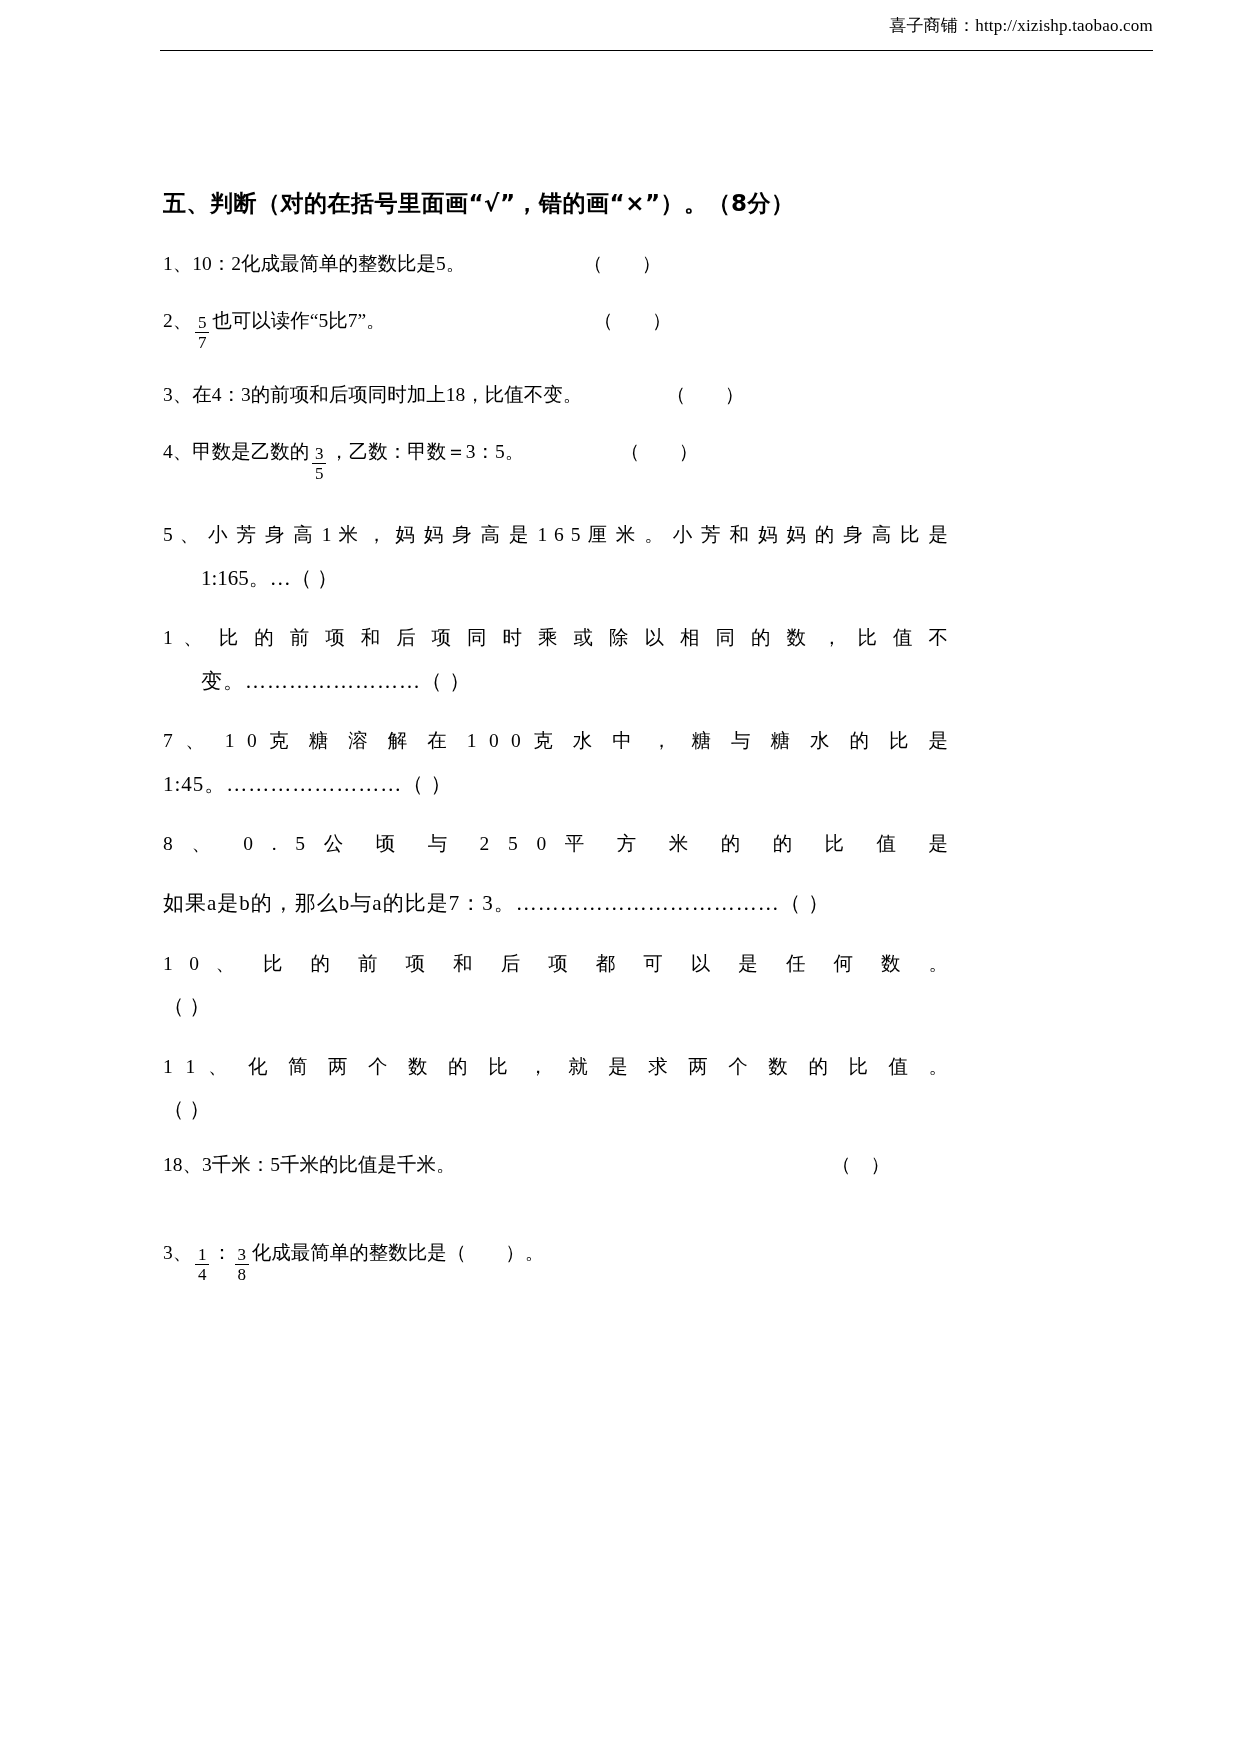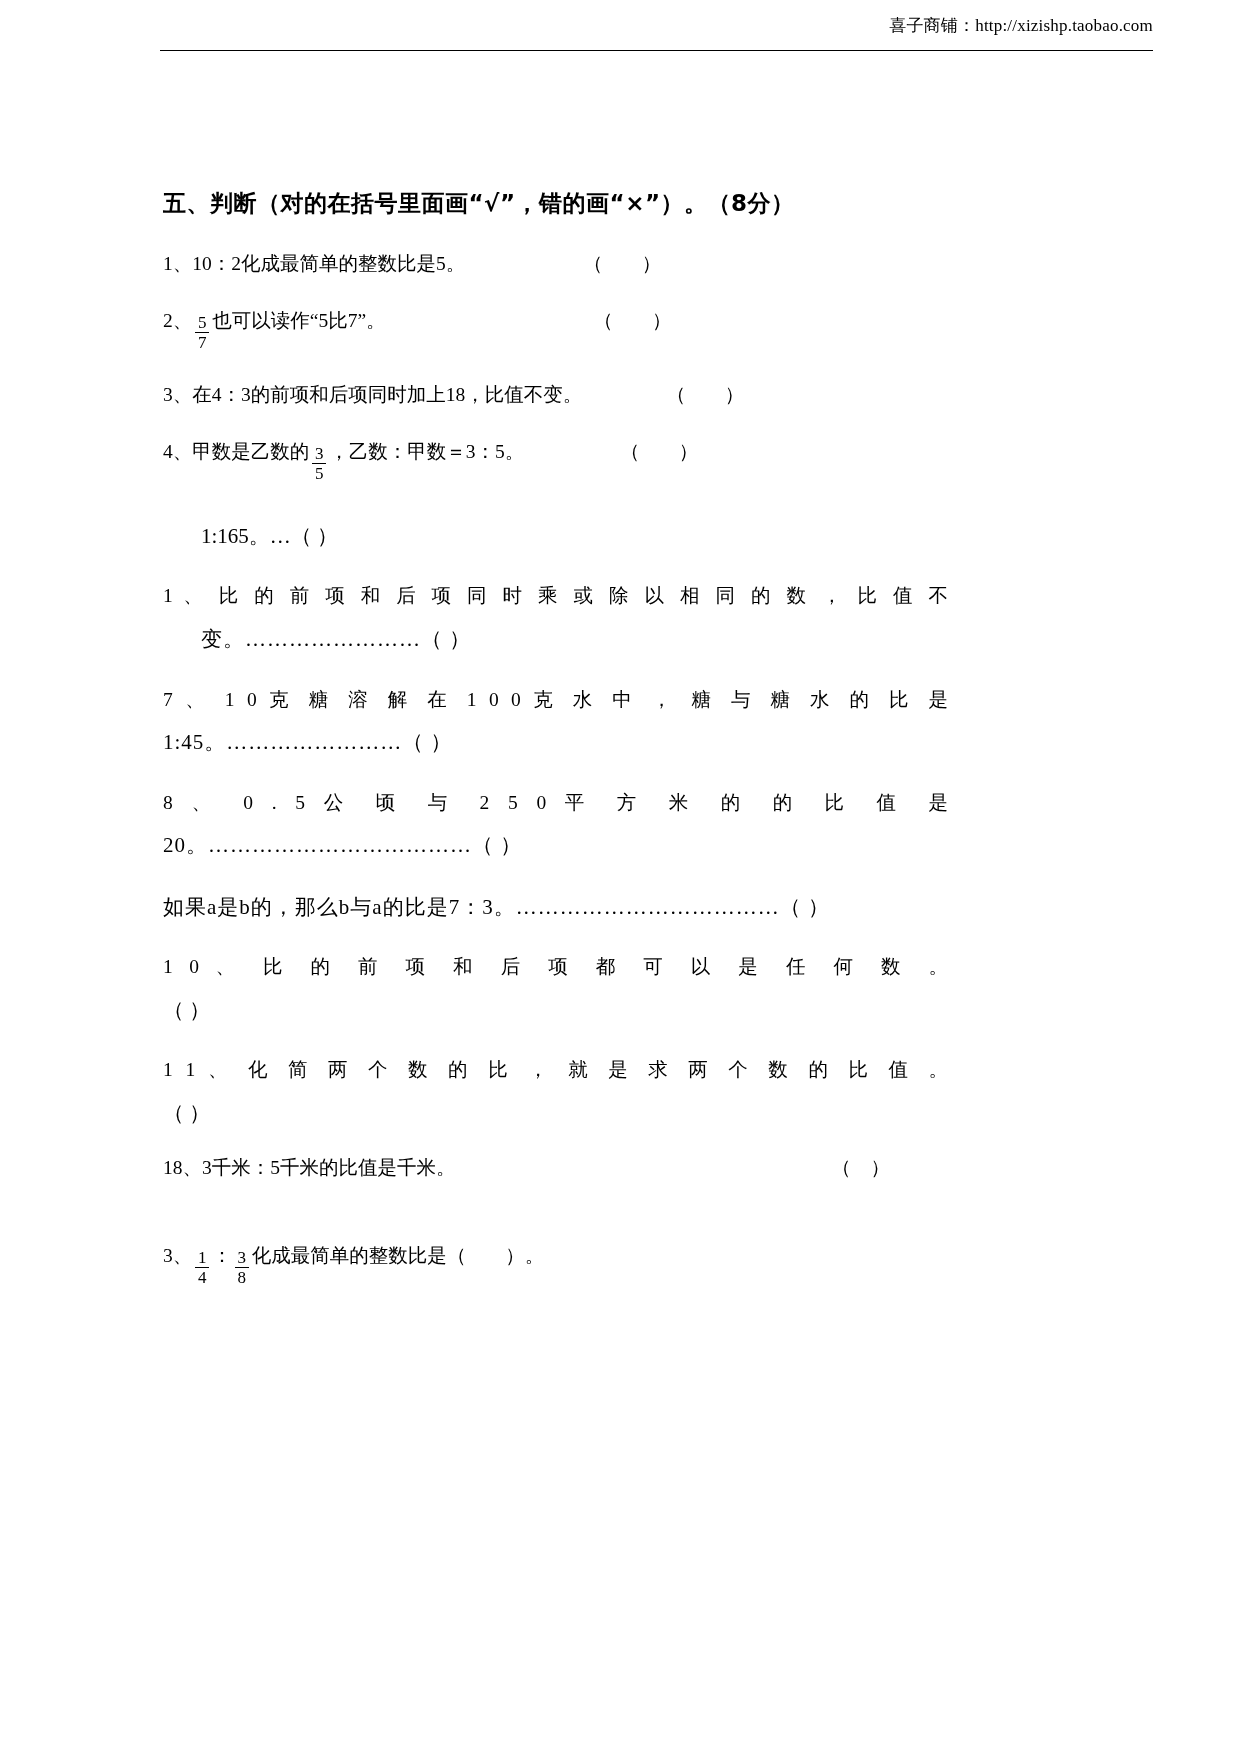--- a/index.html
+++ b/index.html
@@ -182,36 +182,36 @@
         <span class="bar"></span>
         <span class="den">5</span>
       </span>
       <span class="q-text">，乙数：甲数＝3：5。</span>
       <span class="spacer-md" style="width:96px;"></span>
       <span class="paren">（        ）</span>
     </span>
   </div>
 
   <div class="q-block">
+    <div class="q-justify" style="margin-bottom:2px;">5 、 小 芳 身 高 1 米 ， 妈 妈 身 高 是 1 6 5 厘 米 。 小 芳 和 妈 妈 的 身 高 比 是</div>
     <div class="q-wrap indent-line">1:165。…（        ）</div>
   </div>
 
   <div class="q-block">
     <div class="q-justify" style="margin-bottom:2px;">1 、 比 的 前 项 和 后 项 同 时 乘 或 除 以 相 同 的 数 ， 比 值 不</div>
     <div class="q-wrap indent-line leader">变。……………………（        ）</div>
   </div>
 
   <div class="q-block">
     <div class="q-justify" style="margin-bottom:2px;">7 、 1 0 克 糖 溶 解 在 1 0 0 克 水 中 ， 糖 与 糖 水 的 比 是</div>
     <div class="q-wrap leader">1:45。……………………（        ）</div>
   </div>
 
   <div class="q-block">
     <div class="q-justify" style="margin-bottom:2px;">8 、 0 . 5 公 顷 与 2 5 0 平 方 米 的 的 比 值 是</div>
-    <div class="q-wrap leader">20。………………………………（        ）</div>
   </div>
 
   <div class="q-wrap leader" style="margin-bottom:18px;">如果a是b的，那么b与a的比是7：3。………………………………（        ）</div>
 
   <div class="q-block">
     <div class="q-justify" style="margin-bottom:2px;">1 0 、 比 的 前 项 和 后 项 都 可 以 是 任 何 数 。</div>
     <div class="q-wrap">（ ）</div>
   </div>
 
   <div class="q-block">

